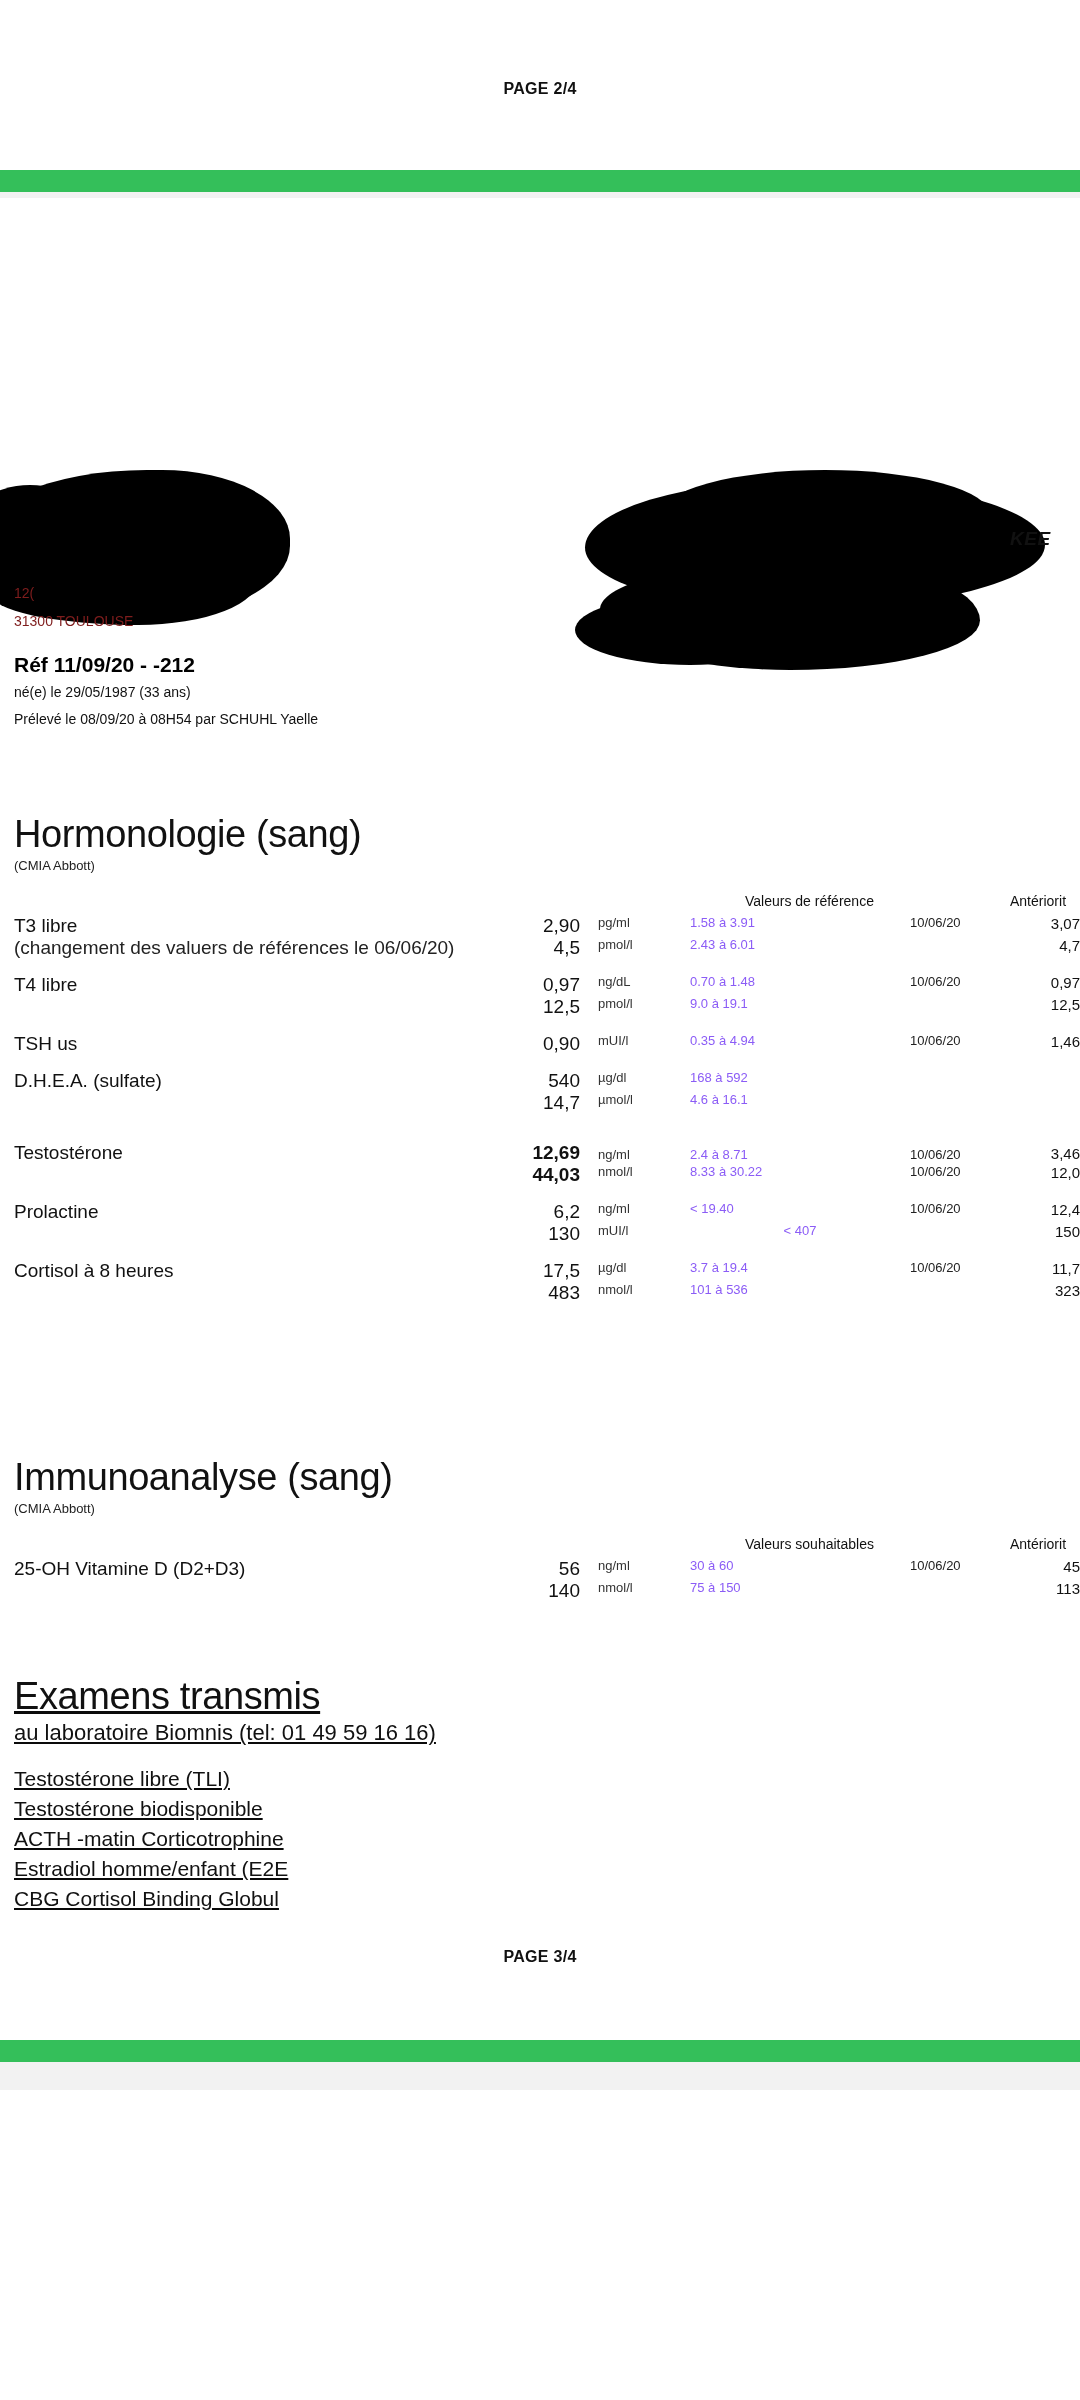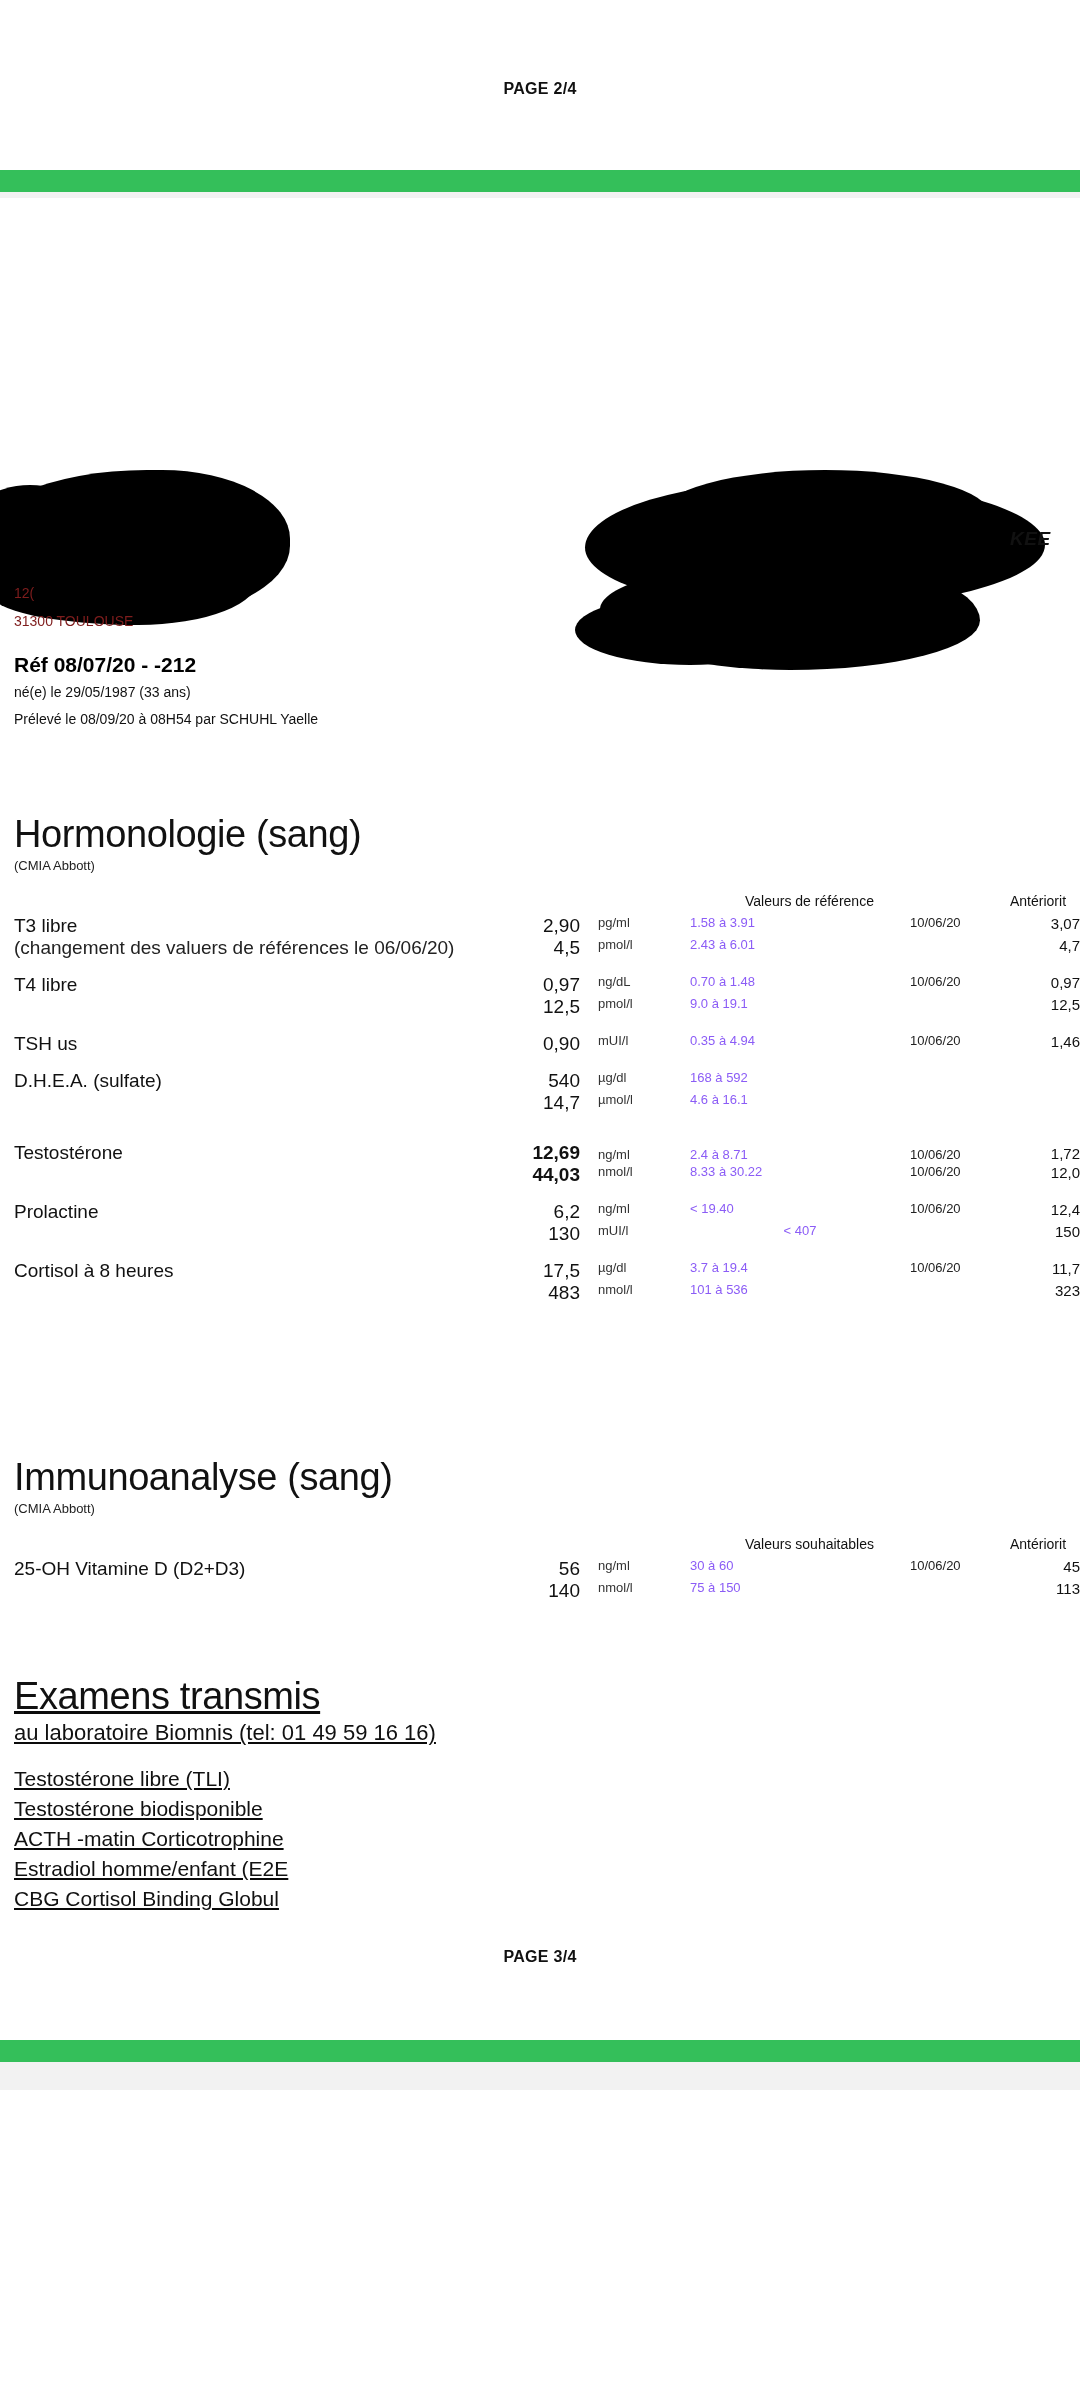--- a/index.html
+++ b/index.html
@@ -208,21 +208,21 @@
   <div class="redact blob-left2"></div>
   <div class="redact blob-left3"></div>
   <div class="redact blob-right"></div>
   <div class="redact blob-right2"></div>
   <div class="redact blob-right3"></div>
   <div class="redact blob-right4"></div>
   <div class="masked-text">KEE</div>
 
   <div class="addr-line addr-1">12(</div>
   <div class="addr-line addr-2">31300 TOULOUSE</div>
-  <div class="ref-line">Réf 08/07/20 - -212</div>
+  <div class="ref-line">Réf 11/09/20 - -212</div>
   <div class="birth-line">né(e)  le 29/05/1987 (33 ans)</div>
   <div class="sample-line">Prélevé le 08/09/20 à 08H54 par SCHUHL Yaelle</div>
 
   <div class="section" style="top:815px;">
     <h1 class="sec-title">Hormonologie (sang)</h1>
     <div class="sec-sub">(CMIA Abbott)</div>
     <div style="position:relative;height:42px;">
       <div class="col-head" style="left:745px; top:20px;">Valeurs de référence</div>
       <div class="col-head" style="left:1010px; top:20px;">Antériorit</div>
     </div>
@@ -289,21 +289,21 @@
         <td class="c-date"></td>
         <td class="c-prev"></td>
       </tr>
 
       <tr class="row-gap" style="height:46px;">
         <td class="c-name" style="padding-top:28px !important;">Testostérone</td>
         <td class="c-val bold" style="padding-top:28px !important;">12,69</td>
         <td class="c-unit" style="padding-top:33px !important;">ng/ml</td>
         <td class="c-ref" style="padding-top:33px !important;">2.4 à 8.71</td>
         <td class="c-date" style="padding-top:33px !important;">10/06/20</td>
-        <td class="c-prev" style="padding-top:31px !important;">1,72</td>
+        <td class="c-prev" style="padding-top:31px !important;">3,46</td>
       </tr>
       <tr class="sub-row">
         <td class="c-name small-note"></td>
         <td class="c-val bold">44,03</td>
         <td class="c-unit">nmol/l</td>
         <td class="c-ref">8.33 à 30.22</td>
         <td class="c-date">10/06/20</td>
         <td class="c-prev">12,0</td>
       </tr>
 

